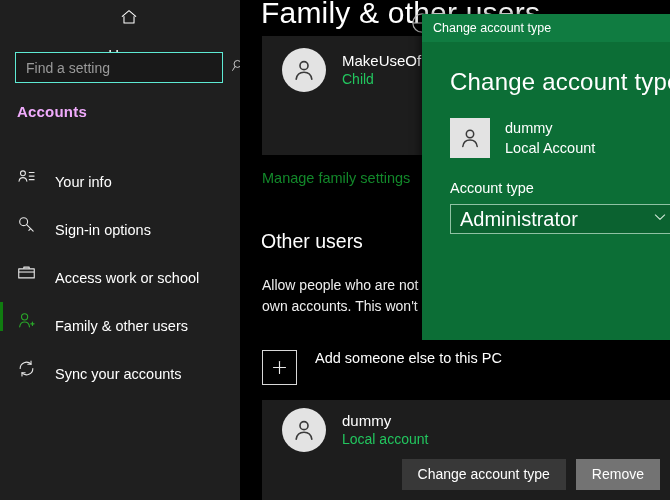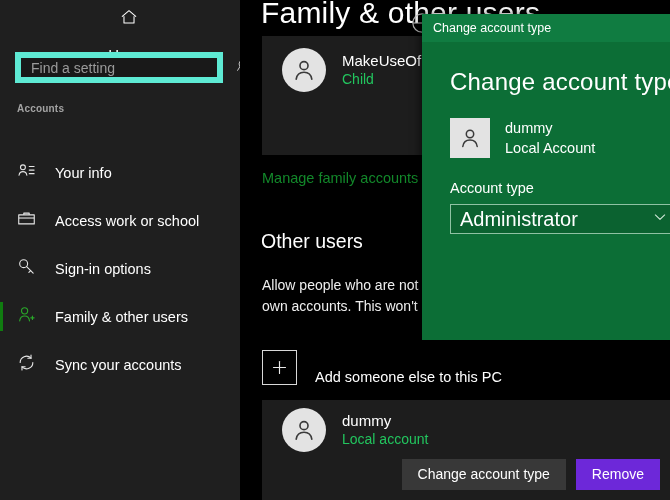--- a/index.html
+++ b/index.html
@@ -37,56 +37,56 @@
     color: #ffffff;
     font-size: 15px;
     letter-spacing: .1px;
   }
 
   .search-wrap {
     position: absolute;
     left: 15px; top: 52px;
     width: 208px; height: 31px;
     background: #191919;
-    border: 6px solid #5eead4;
+    border: 1px solid #5eead4;
     display: flex;
     align-items: center;
     padding: 0 8px 0 10px;
     gap: 24px;
   }
   .search-input {
     flex: 1;
     background: transparent;
     border: none;
     outline: none;
     color: #d0d0d0;
     font-family: "Liberation Sans", sans-serif;
     font-size: 14px;
   }
   .search-input::placeholder { color: #9a9a9a; opacity: 1; }
   .search-icon { width: 15px; height: 15px; color: #cfcfcf; flex: 0 0 auto; }
 
   .section-title {
     position: absolute;
     left: 17px; top: 103px;
-    color: #a3a3a3;
-    font-size: 10px;
+    color: #f0abfc;
+    font-size: 15px;
     font-weight: bold;
     letter-spacing: .2px;
   }
 
   .nav {
     position: absolute;
     left: 0; top: 155px;
     width: 240px;
   }
   .nav-item {
     position: relative;
     display: flex;
-    align-items: center;
+    align-items: flex-end;
     height: 35px;
     margin-bottom: 13px;
     padding-left: 17px;
     gap: 19px;
     cursor: default;
   }
   .nav-item .sel-bar {
     position: absolute;
     left: 0; top: 3px;
     width: 3px; height: 29px;
@@ -178,21 +178,21 @@
     color: #efefef;
     font-size: 14px;
     line-height: 21px;
     white-space: pre;
   }
 
   .add-row {
     position: absolute;
     left: 22px; top: 350px;
     display: flex;
-    align-items: flex-end;
+    align-items: flex-start;
     gap: 18px;
     cursor: default;
   }
   .plus-box {
     width: 35px; height: 35px;
     border: 1px solid #d8d8d8;
     display: flex;
     align-items: center;
     justify-content: center;
     flex: 0 0 auto;
@@ -218,21 +218,21 @@
     padding: 0 16px;
     border: none;
     font-family: "Liberation Sans", sans-serif;
     font-size: 14px;
     color: #ffffff;
     cursor: pointer;
     white-space: nowrap;
     line-height: 31px;
   }
   .btn-primary { background: #383838; }
-  .btn-secondary { background: #6d28d9; }
+  .btn-secondary { background: #737373; }
 
   
   .dialog {
     position: absolute;
     left: 422px; top: 14px;
     width: 260px; height: 326px;
     background: #0c6e36;
     box-shadow: -2px 0 8px rgba(0,0,0,.55);
     overflow: hidden;
   }
@@ -357,39 +357,39 @@
             <line x1="15.5" y1="16" x2="21.6" y2="16"></line>
           </svg>
         </span>
         <span class="nav-label">Your info</span>
       </div>
 
 
       <div class="nav-item">
 
         <span>
+          <svg class="nav-ico" viewBox="0 0 24 24" fill="none" stroke="currentColor" stroke-width="1.4" stroke-linecap="round">
+            <circle cx="8.4" cy="8.4" r="5"></circle>
+            <line x1="12.2" y1="12.2" x2="20.4" y2="20.4"></line>
+            <line x1="17.2" y1="17.2" x2="15" y2="19.4"></line>
+          </svg>
+        </span>
+        <span class="nav-label">Sign-in options</span>
+      </div>
+
+      <div class="nav-item">
+
+        <span>
           <svg class="nav-ico" viewBox="0 0 24 24" fill="none" stroke="currentColor" stroke-width="1.4" stroke-linejoin="round">
             <rect x="2.2" y="7.4" width="19.6" height="11.4"></rect>
             <path d="M8.6 7.4V5.2h6.8v2.2"></path>
             <line x1="2.2" y1="11.4" x2="21.8" y2="11.4"></line>
           </svg>
         </span>
         <span class="nav-label">Access work or school</span>
-      </div>
-
-      <div class="nav-item">
-
-        <span>
-          <svg class="nav-ico" viewBox="0 0 24 24" fill="none" stroke="currentColor" stroke-width="1.4" stroke-linecap="round">
-            <circle cx="8.4" cy="8.4" r="5"></circle>
-            <line x1="12.2" y1="12.2" x2="20.4" y2="20.4"></line>
-            <line x1="17.2" y1="17.2" x2="15" y2="19.4"></line>
-          </svg>
-        </span>
-        <span class="nav-label">Sign-in options</span>
       </div>
 
       <div class="nav-item selected">
         <span class="sel-bar"></span>
         <span>
           <svg class="nav-ico" viewBox="0 0 24 24" fill="none" stroke="currentColor" stroke-width="1.4" stroke-linecap="round">
             <circle cx="9.6" cy="7.4" r="3.9"></circle>
             <path d="M3.4 20c.5-4 3-6.1 6.2-6.1s5.7 2.1 6.2 6.1"></path>
             <line x1="17.4" y1="16.2" x2="21.6" y2="16.2"></line>
             <line x1="19.5" y1="14.1" x2="19.5" y2="18.3"></line>
@@ -426,21 +426,21 @@
             <path d="M4.8 20.5c.6-4.2 3.5-6.4 7.2-6.4s6.6 2.2 7.2 6.4"></path>
           </svg>
         </span>
         <div>
           <div class="user-name">MakeUseOfChild</div>
           <div class="user-sub">Child</div>
         </div>
       </div>
     </div>
 
-    <a class="manage-link" href="#">Manage family accounts</a>
+    <a class="manage-link" href="#">Manage family settings</a>
 
     <div class="other-users-title">Other users</div>
     <div class="other-users-desc">Allow people who are not part of your family to sign in with their
 own accounts. This won't add them to your family.</div>
 
     <div class="add-row">
       <span class="plus-box">
         <svg viewBox="0 0 24 24" fill="none" stroke="currentColor" stroke-width="1.6" stroke-linecap="round">
           <line x1="12" y1="3.5" x2="12" y2="20.5"></line>
           <line x1="3.5" y1="12" x2="20.5" y2="12"></line>

